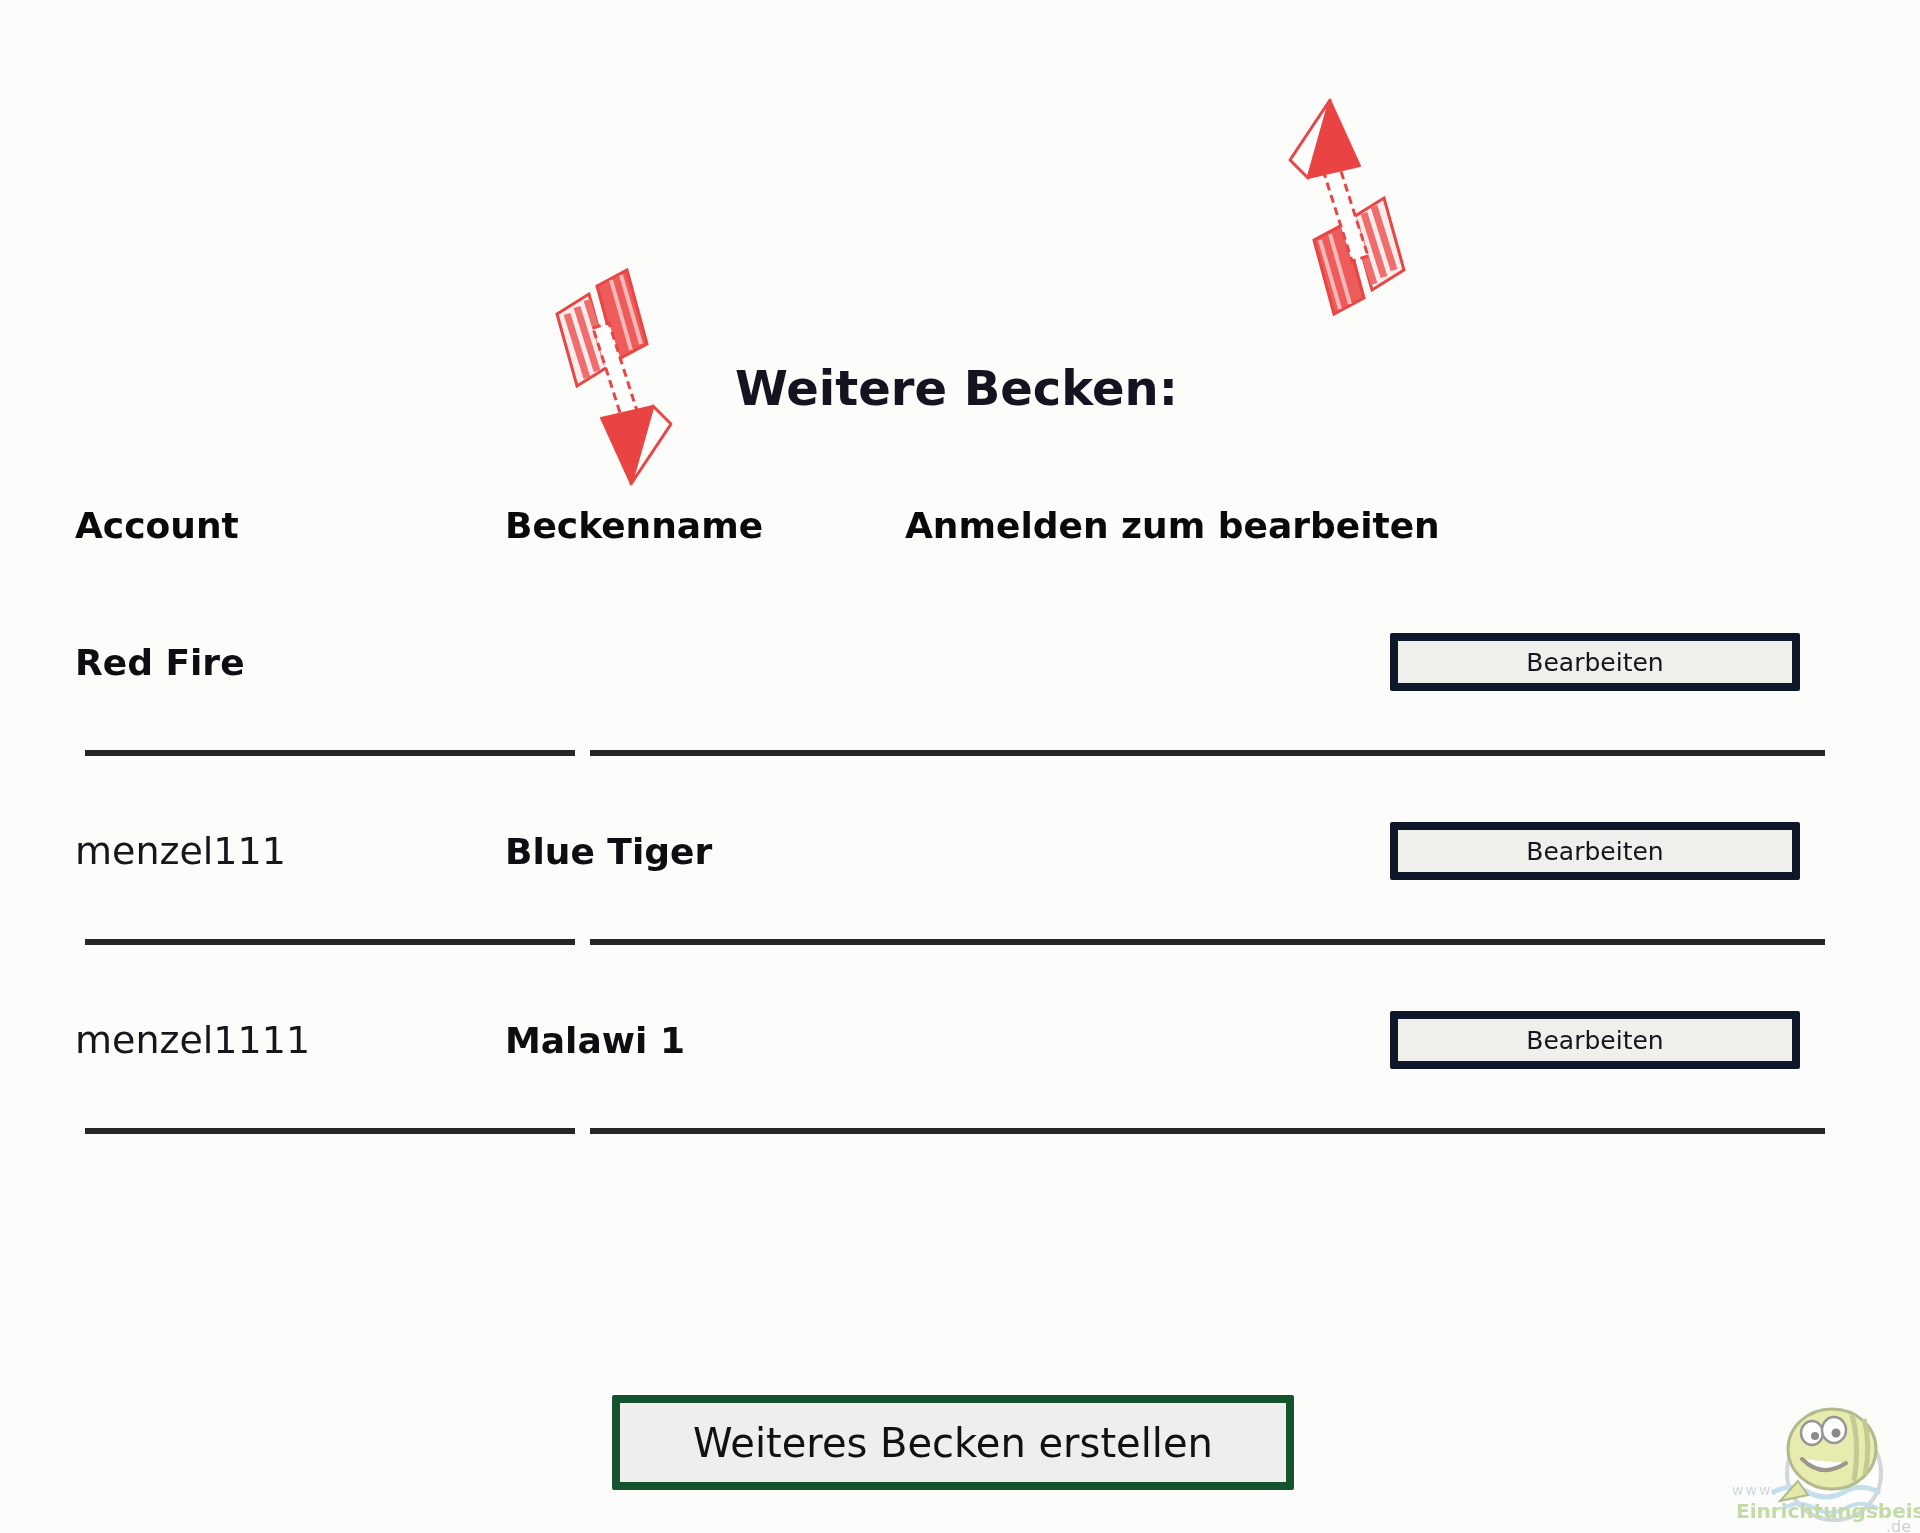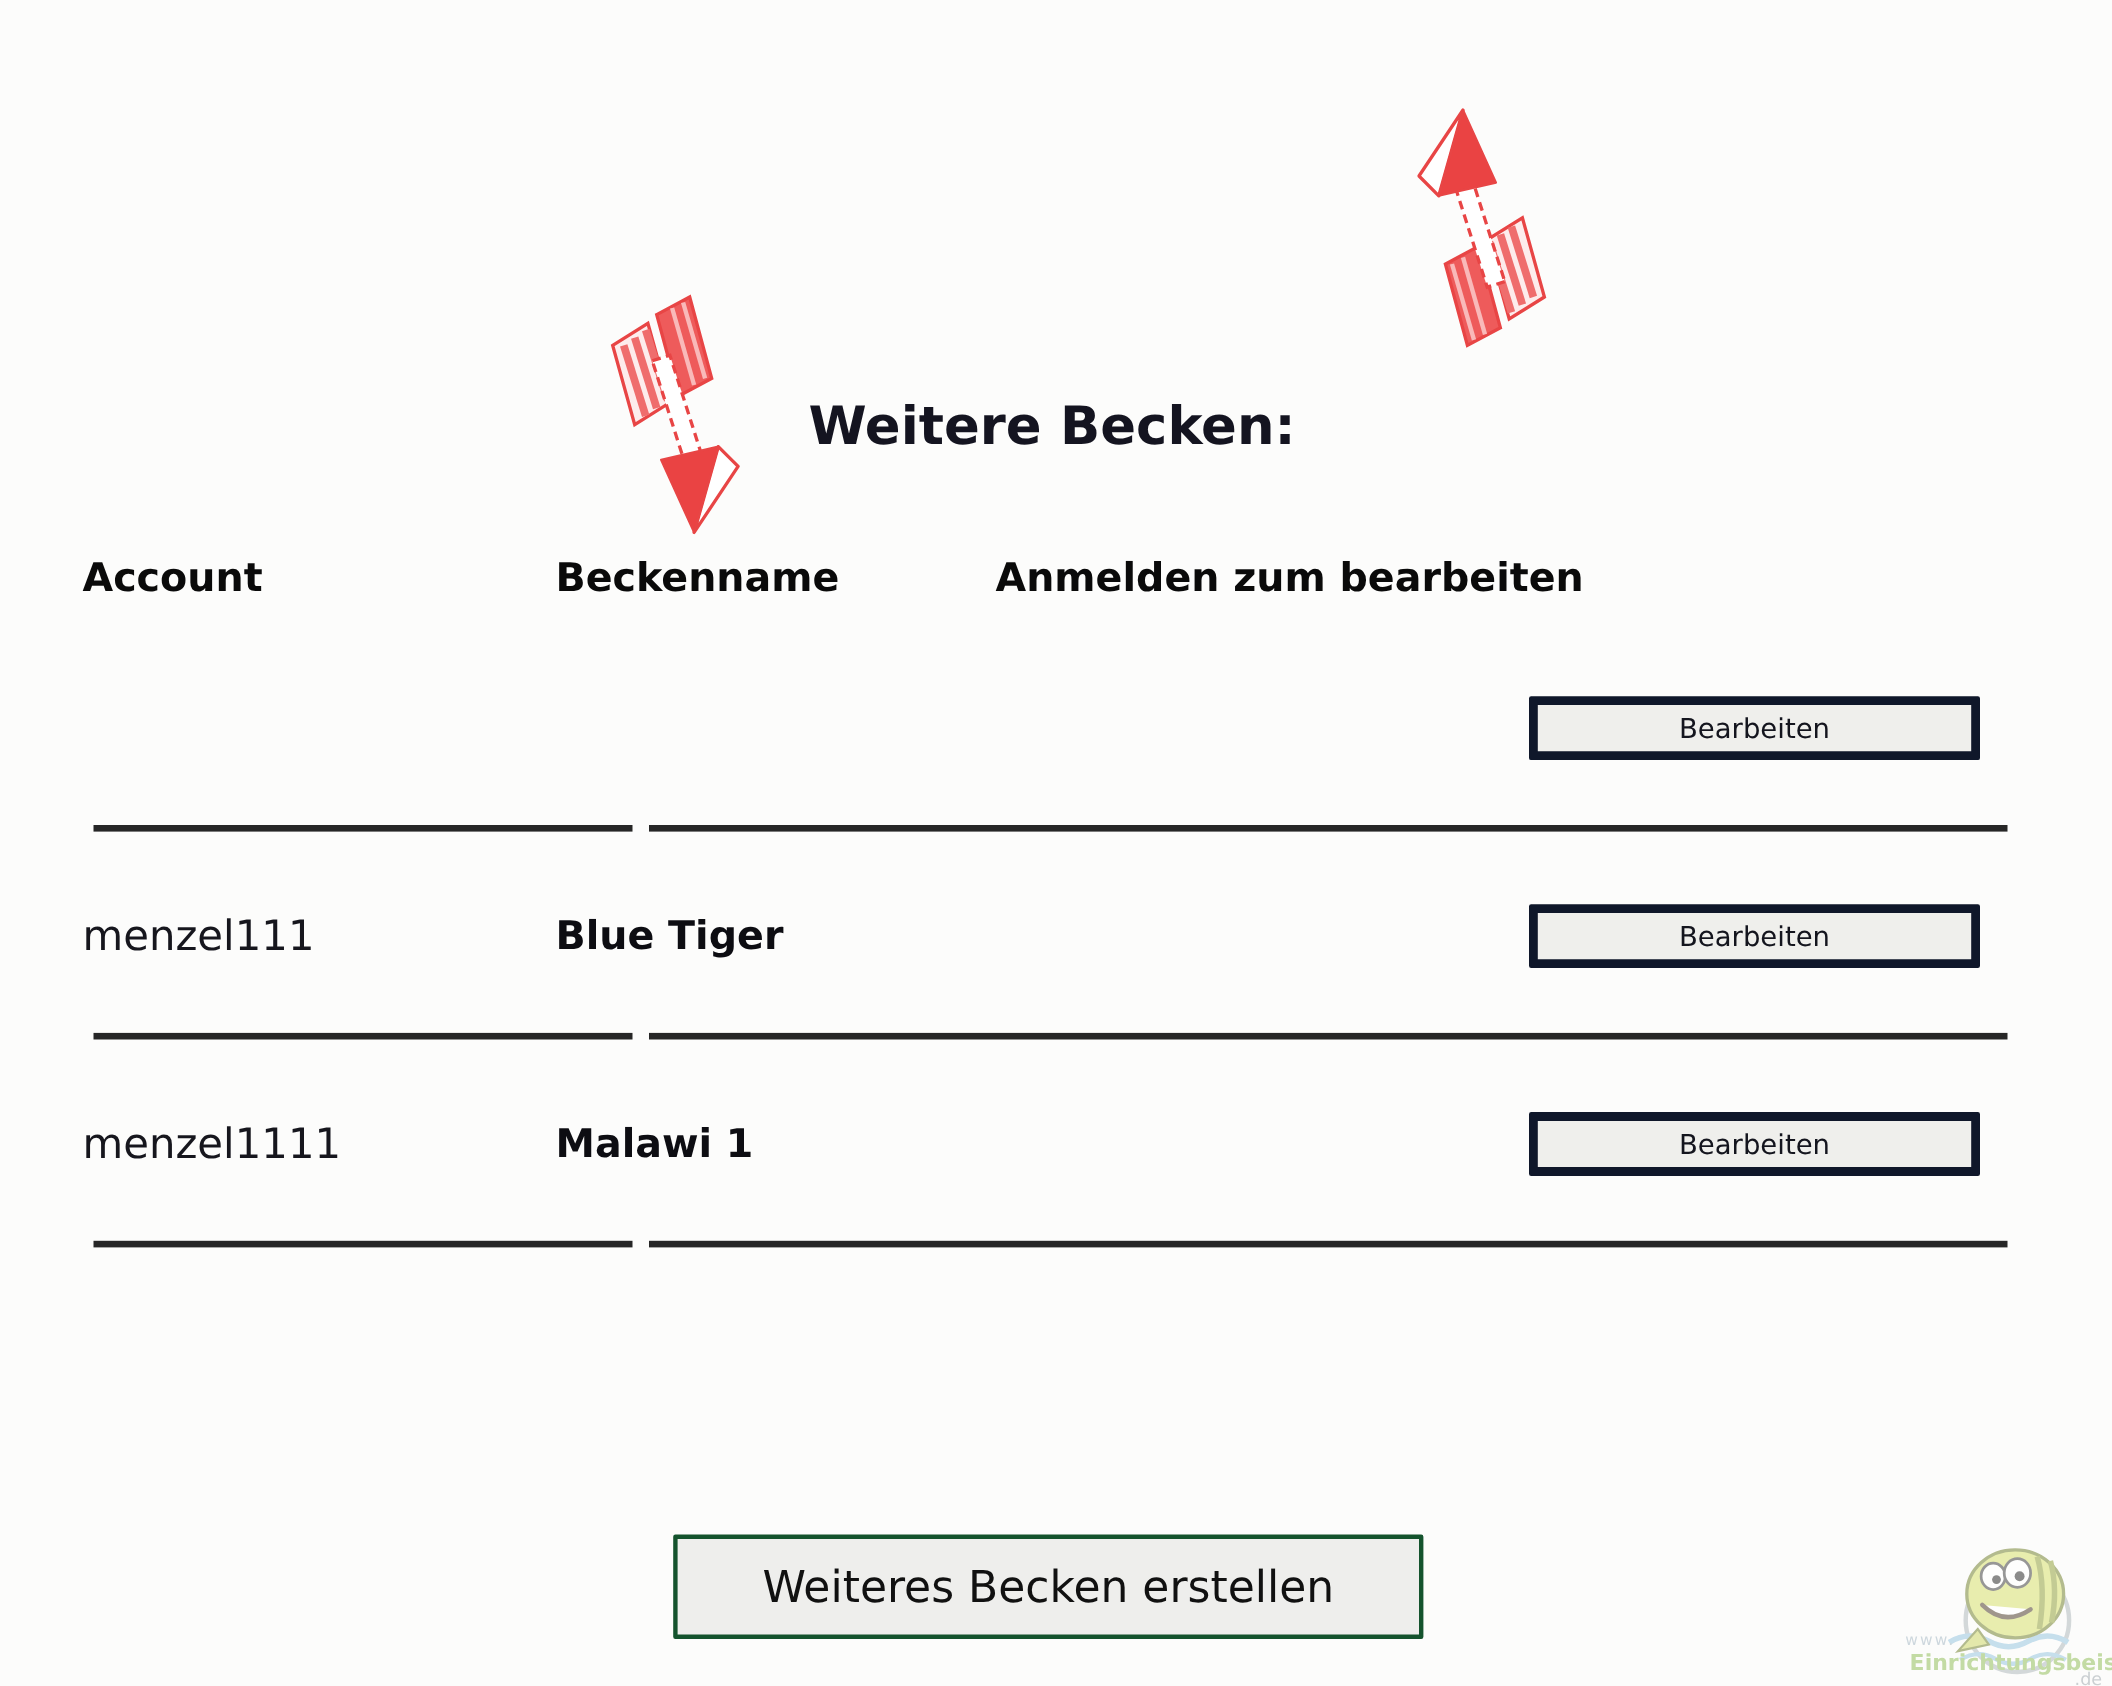--- a/index.html
+++ b/index.html
@@ -55,21 +55,21 @@
     cursor:pointer;box-sizing:border-box;
   }
   .sep{display:flex;height:6px;margin-top:38px;}
   .sep .seg1{margin-left:10px;width:490px;background:#262626;}
   .sep .seg2{margin-left:15px;flex:1;margin-right:5px;background:#262626;}
 
   
   .btn-create{
     position:absolute;left:612px;top:1395px;
     width:682px;height:95px;
-    background:#eeeeec;border:4px solid #14532d;border-radius:2px;
+    background:#eeeeec;border:8px solid #14532d;border-radius:2px;
     font-family:inherit;font-size:40px;color:#111;
     display:flex;align-items:center;justify-content:center;
     cursor:pointer;box-sizing:border-box;
   }
 
   
   .watermark{position:absolute;right:0;bottom:0;width:192px;height:156px;}
 </style>
 </head>
 <body>
@@ -111,20 +111,21 @@
 
   <div class="tanks">
 
     <div class="thead">
       <span class="h1">Account</span>
       <span class="h2">Beckenname</span>
       <span class="h3">Anmelden zum bearbeiten</span>
     </div>
 
     <div class="trow">
+      <span class="c2">Red Fire</span>
       <span class="c3">
         <button class="btn-edit">Bearbeiten</button>
       </span>
     </div>
     <div class="sep">
         <span class="seg1"></span>
         <span class="seg2"></span>
       </div>
 
     <div class="trow">

